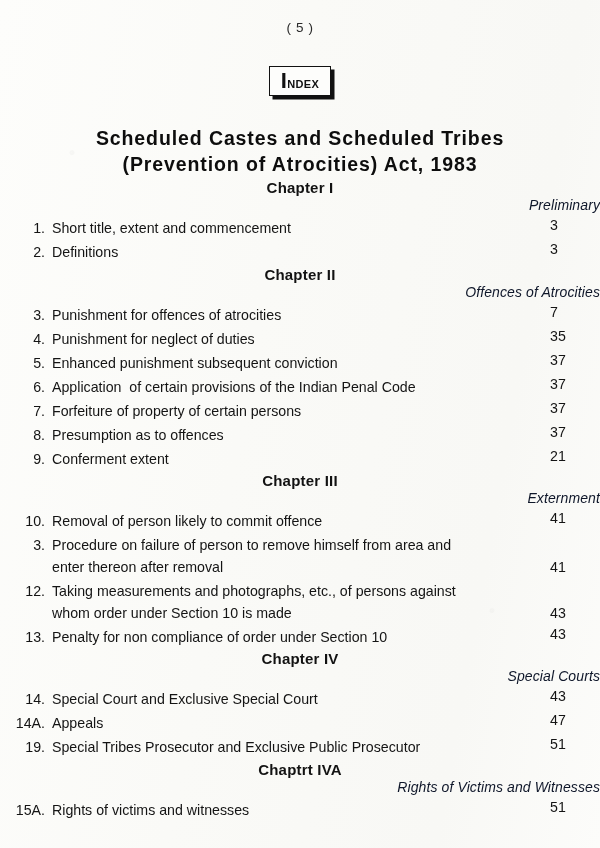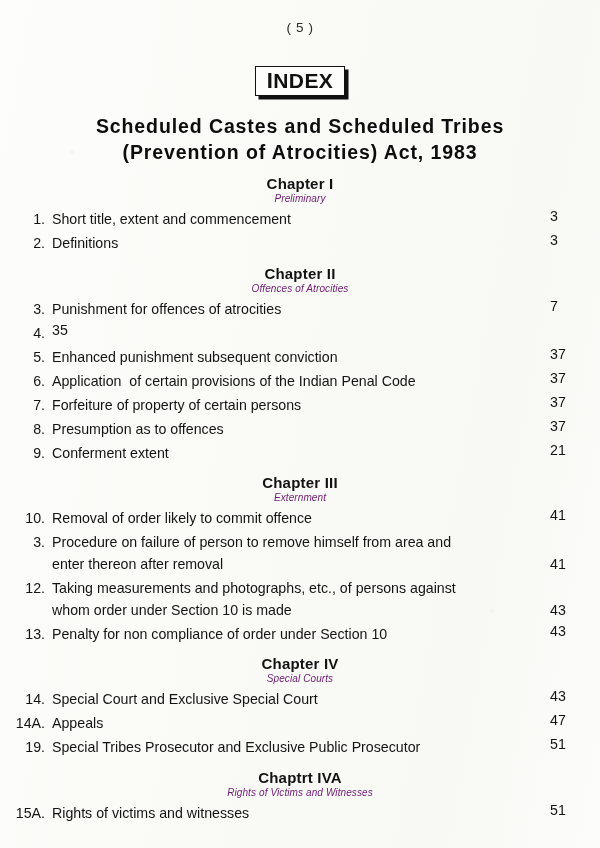--- a/index.html
+++ b/index.html
@@ -52,48 +52,48 @@
     background: #fdfdfb;
     padding: 2px 11px 3px 11px;
     box-shadow: 3.5px 3.5px 0 0 #111;
     font-size: 19px;
     font-weight: bold;
     letter-spacing: 0.4px;
     line-height: 1.05;
     color: #111;
   }
   .index-box .cap-first { font-size: 22px; }
-  .index-box .cap-rest { font-size: 21px; }
+  .index-box .cap-rest { font-size: 11px; }
 
   .doc-title {
     text-align: center;
     font-size: 19.5px;
     font-weight: bold;
     letter-spacing: 0.9px;
     line-height: 1.35;
     color: #0d0d0d;
-    margin-top: 17px;
+    margin-top: 29px;
     padding: 0 30px;
   }
   .doc-title .line2 { display: block; }
 
   .chapter-head {
     text-align: center;
     font-size: 15px;
     font-weight: bold;
     color: #121212;
     letter-spacing: 0.2px;
-    margin-top: 9px;
+    margin-top: 1px;
     margin-bottom: 1px;
   }
   .chapter-sub {
-    text-align: center;
-    font-size: 10px;
+    text-align: right;
+    font-size: 14px;
     font-style: italic;
-    color: #701a75;
+    color: #0f172a;
     letter-spacing: 0.1px;
     margin-bottom: 4px;
   }
 
   .entries { margin: 0; padding: 0; }
 
   .entry {
     display: flex;
     align-items: flex-start;
     font-size: 14.2px;
@@ -166,20 +166,21 @@
       <div class="chapter-head">Chapter II</div>
       <div class="chapter-sub">Offences of Atrocities</div>
       <div class="entries">
         <div class="entry">
           <span class="entry-num">3.</span>
           <span class="entry-text"><span>Punishment for offences of atrocities</span></span>
           <span class="entry-page raise">7</span>
         </div>
         <div class="entry">
           <span class="entry-num">4.</span>
+          <span class="entry-text"><span>Punishment for neglect of duties</span></span>
           <span class="entry-page raise">35</span>
         </div>
         <div class="entry">
           <span class="entry-num">5.</span>
           <span class="entry-text"><span>Enhanced punishment subsequent conviction</span></span>
           <span class="entry-page raise">37</span>
         </div>
         <div class="entry">
           <span class="entry-num">6.</span>
           <span class="entry-text"><span>Application  of certain provisions of the Indian Penal Code</span></span>
@@ -199,21 +200,21 @@
           <span class="entry-num">9.</span>
           <span class="entry-text"><span>Conferment extent</span></span>
           <span class="entry-page raise">21</span>
         </div>
       </div>
       <div class="chapter-head">Chapter III</div>
       <div class="chapter-sub">Externment</div>
       <div class="entries">
         <div class="entry">
           <span class="entry-num">10.</span>
-          <span class="entry-text"><span>Removal of order likely to commit offence</span></span>
+          <span class="entry-text"><span>Removal of person likely to commit offence</span></span>
           <span class="entry-page raise">41</span>
         </div>
         <div class="entry wrap">
           <span class="entry-num">3.</span>
           <span class="entry-text"><span>Procedure on failure of person to remove himself from area and</span><span class="cont">enter thereon after removal</span></span>
           <span class="entry-page">41</span>
         </div>
         <div class="entry wrap">
           <span class="entry-num">12.</span>
           <span class="entry-text"><span>Taking measurements and photographs, etc., of persons against</span><span class="cont">whom order under Section 10 is made</span></span>

